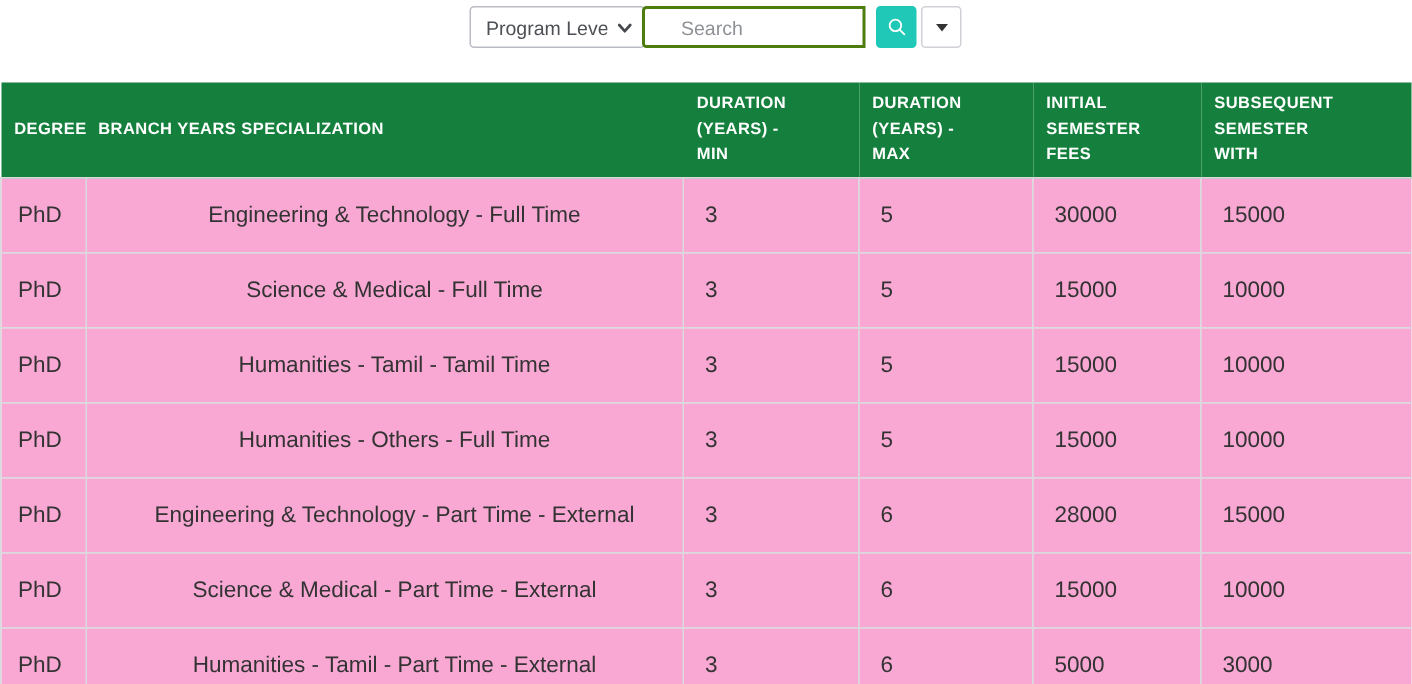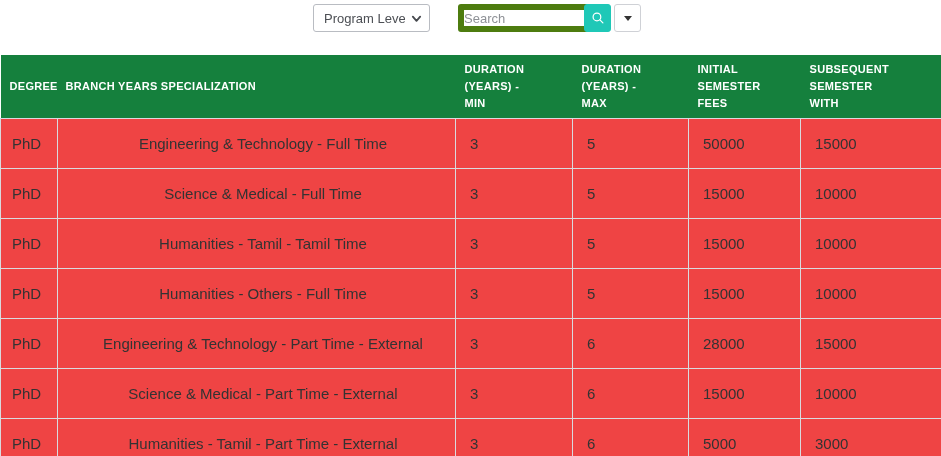--- a/index.html
+++ b/index.html
@@ -21,24 +21,24 @@
     border: 1px solid #b9bcc2; border-radius: 3px;
     background: #fff; color: #4c4f54;
     font-family: inherit; font-size: 13px;
     padding: 0 24px 0 10px; cursor: pointer;
   }
   .select-chevron {
     position: absolute; right: 8px; top: 9px; pointer-events: none;
     display: inline-flex;
   }
   .search-input {
-    position: absolute; left: 458px; top: 4px; width: 149px; height: 28px;
-    border: 6px solid #4d7c0f; border-radius: 3px 0 0 3px;
+    position: absolute; left: 428px; top: 4px; width: 149px; height: 28px;
+    border: 2px solid #4d7c0f; border-radius: 3px 0 0 3px;
     font-family: inherit; font-size: 13px; color: #333;
-    padding: 0 0; outline: none;
+    padding: 0 24px; outline: none;
   }
   .search-input::placeholder { color: #8e9196; }
   .search-btn {
     position: absolute; left: 584px; top: 4px; width: 27px; height: 28px;
     background: #1fc8b7; border: 1px solid #1fc8b7; border-radius: 3px;
     display: flex; align-items: center; justify-content: center; cursor: pointer;
   }
   .more-btn {
     position: absolute; left: 614px; top: 4px; width: 27px; height: 28px;
     background: #fff; border: 1px solid #cfd1d6; border-radius: 3px;
@@ -64,21 +64,21 @@
     background: #15803d; color: #ffffff;
     font-size: 11px; font-weight: bold; letter-spacing: .3px;
     text-align: left; vertical-align: middle;
     height: 48px; padding: 6px 9px;
     white-space: pre-line; line-height: 1.55;
     border: none;
   }
   thead th.th-degree { padding-left: 9px; }
   thead th.th-branch { padding-left: 8px; }
   tbody td {
-    height: 50px; background: #ef4444;
+    height: 50px; background: #f9a8d4;
     font-size: 15px; color: #333333;
     vertical-align: middle;
     border: 1px solid #d9dade;
     padding-left: 14px;
   }
   tbody td.td-degree { padding-left: 11px; }
   tbody td.td-branch { padding-left: 13px; text-align: center; }
 </style>
 </head>
 <body>
@@ -133,21 +133,21 @@
       <th>SUBSEQUENT SEMESTER
 WITH</th>
     </tr>
   </thead>
   <tbody>
     <tr>
       <td class="td-degree">PhD</td>
       <td class="td-branch">Engineering &amp; Technology - Full Time</td>
       <td>3</td>
       <td>5</td>
-      <td>50000</td>
+      <td>30000</td>
       <td>15000</td>
     </tr>
     <tr>
       <td class="td-degree">PhD</td>
       <td class="td-branch">Science &amp; Medical - Full Time</td>
       <td>3</td>
       <td>5</td>
       <td>15000</td>
       <td>10000</td>
     </tr>

